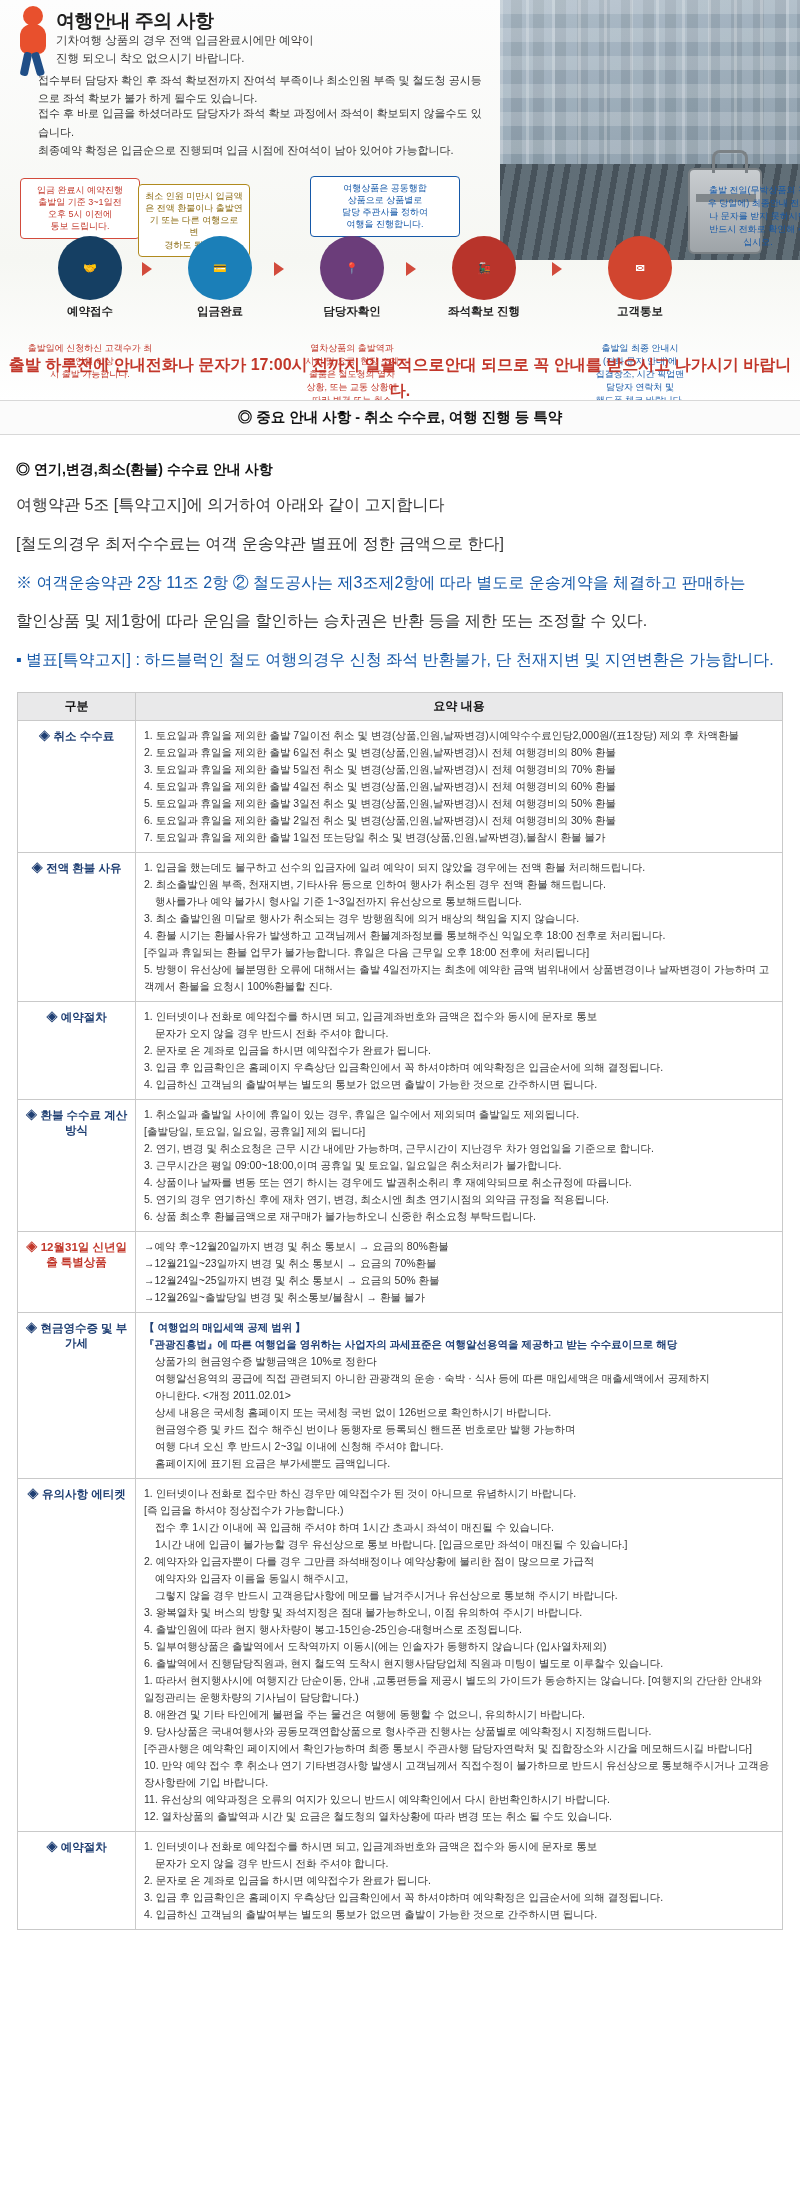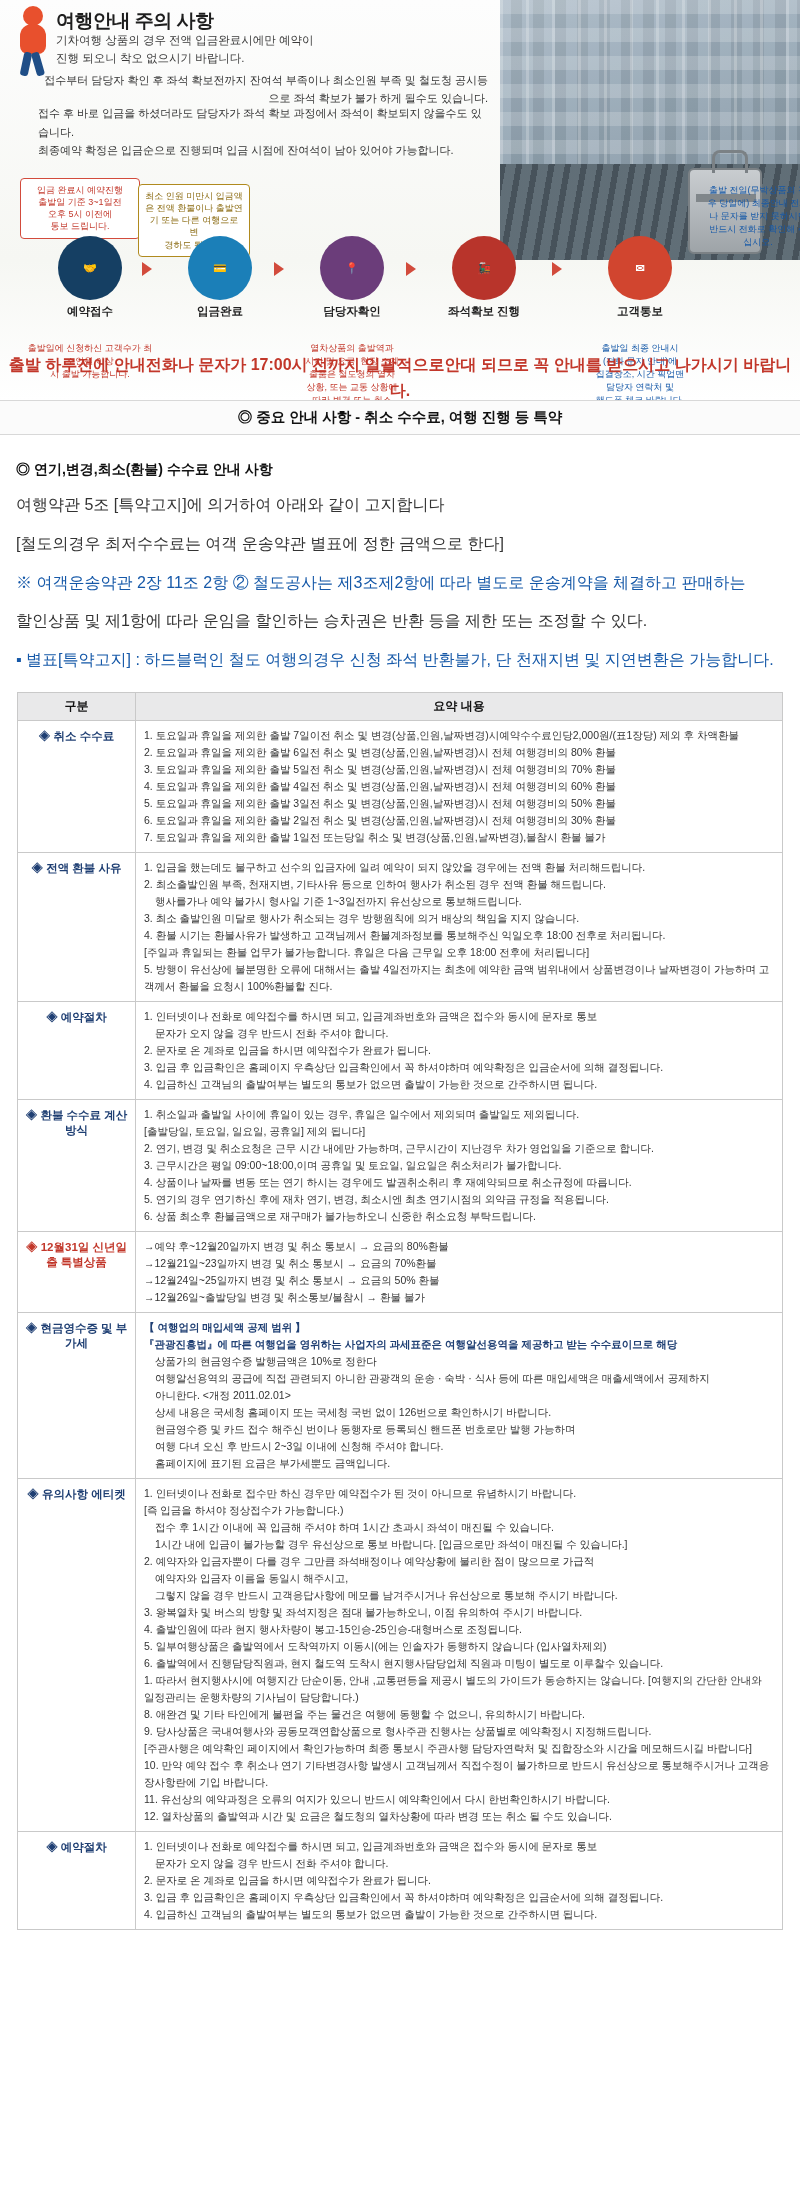--- a/index.html
+++ b/index.html
@@ -69,21 +69,21 @@
   .hero-title {
     position: absolute; left: 56px; top: 8px;
     font-size: 19px; font-weight: bold; color: #1e1e1e; letter-spacing: -0.5px;
   }
   .hero-sub {
     position: absolute; left: 56px; top: 32px; width: 430px;
     font-size: 11.5px; line-height: 1.55; color: #3b3b3b;
   }
   .hero-warn {
     position: absolute; left: 38px; top: 72px; width: 450px;
-    font-size: 11px; line-height: 1.6; color: #333; text-align: right;
+    font-size: 11px; line-height: 1.6; color: #333;
   }
   .hero-lines {
     position: absolute; left: 38px; top: 104px; width: 450px;
     font-size: 11px; line-height: 1.7; color: #333;
   }
 
   
   .bubbles { position:absolute; left:20px; top:178px; width:560px; height:60px; }
   .bubble {
     position:absolute; width:120px; padding:5px 6px;
@@ -202,20 +202,24 @@
 
     <div class="bubbles">
       <div class="bubble b1" style="white-space:pre-line">입금 완료시 예약진행
 출발일 기준 3~1일전
 오후 5시 이전에
 통보 드립니다.</div>
       <div class="bubble b2" style="white-space:pre-line">최소 인원 미만시 입금액
 은 전액 환불이나 출발연
 기 또는 다른 여행으로 변
 경하도 됩니다.</div>
+      <div class="bubble b3" style="white-space:pre-line">여행상품은 공동행합
+상품으로 상품별로
+담당 주관사를 정하여
+여행을 진행합니다.</div>
     </div>
 
     <div class="steps">
       <div class="step s1">
         <div class="circle">🤝</div>
         <div class="stitle">예약접수</div>
         <div class="sdesc" style="white-space:pre-line">출발일에 신청하신 고객수가 최소인원 이상
 시 출발 가능합니다.</div>
       </div>
       <div class="arrow a1"></div>

